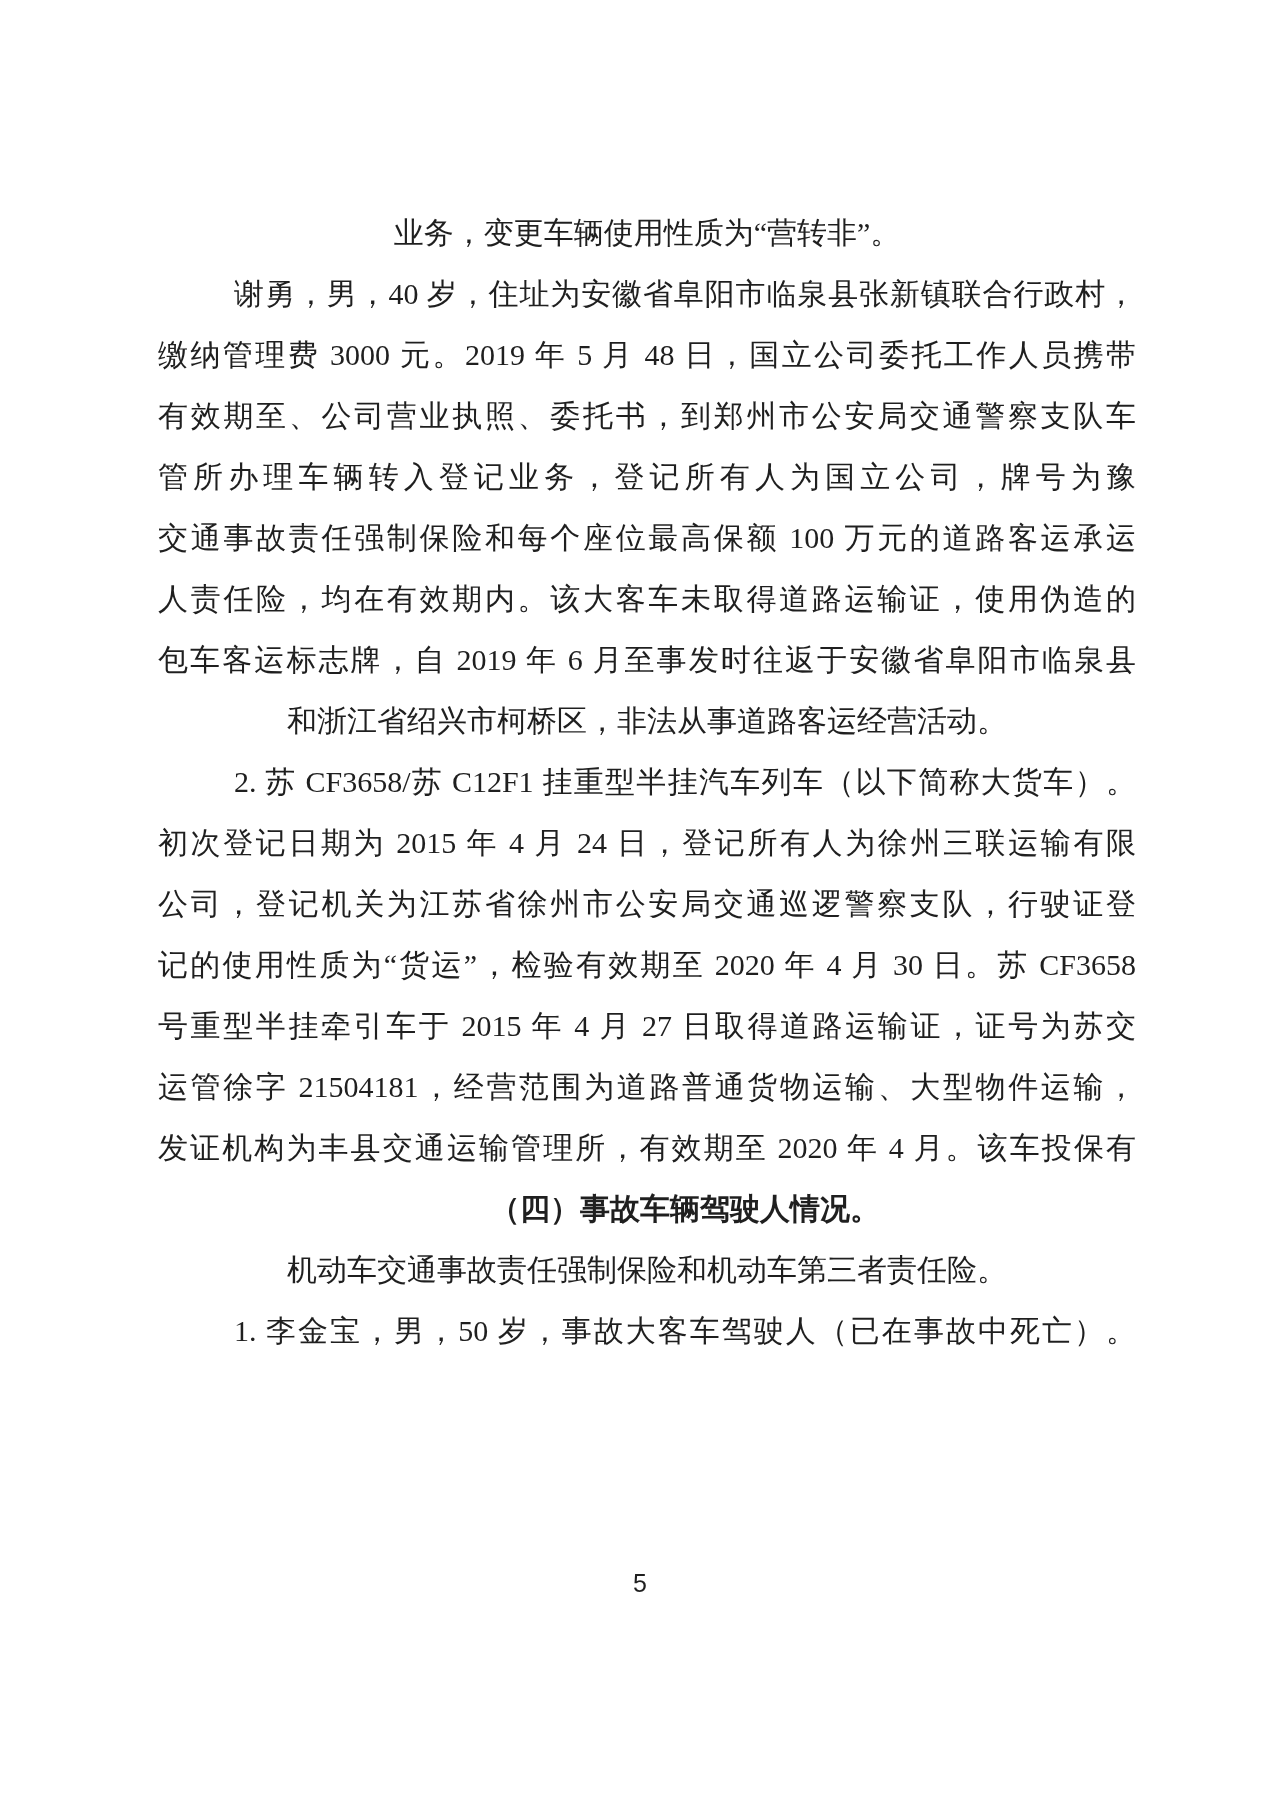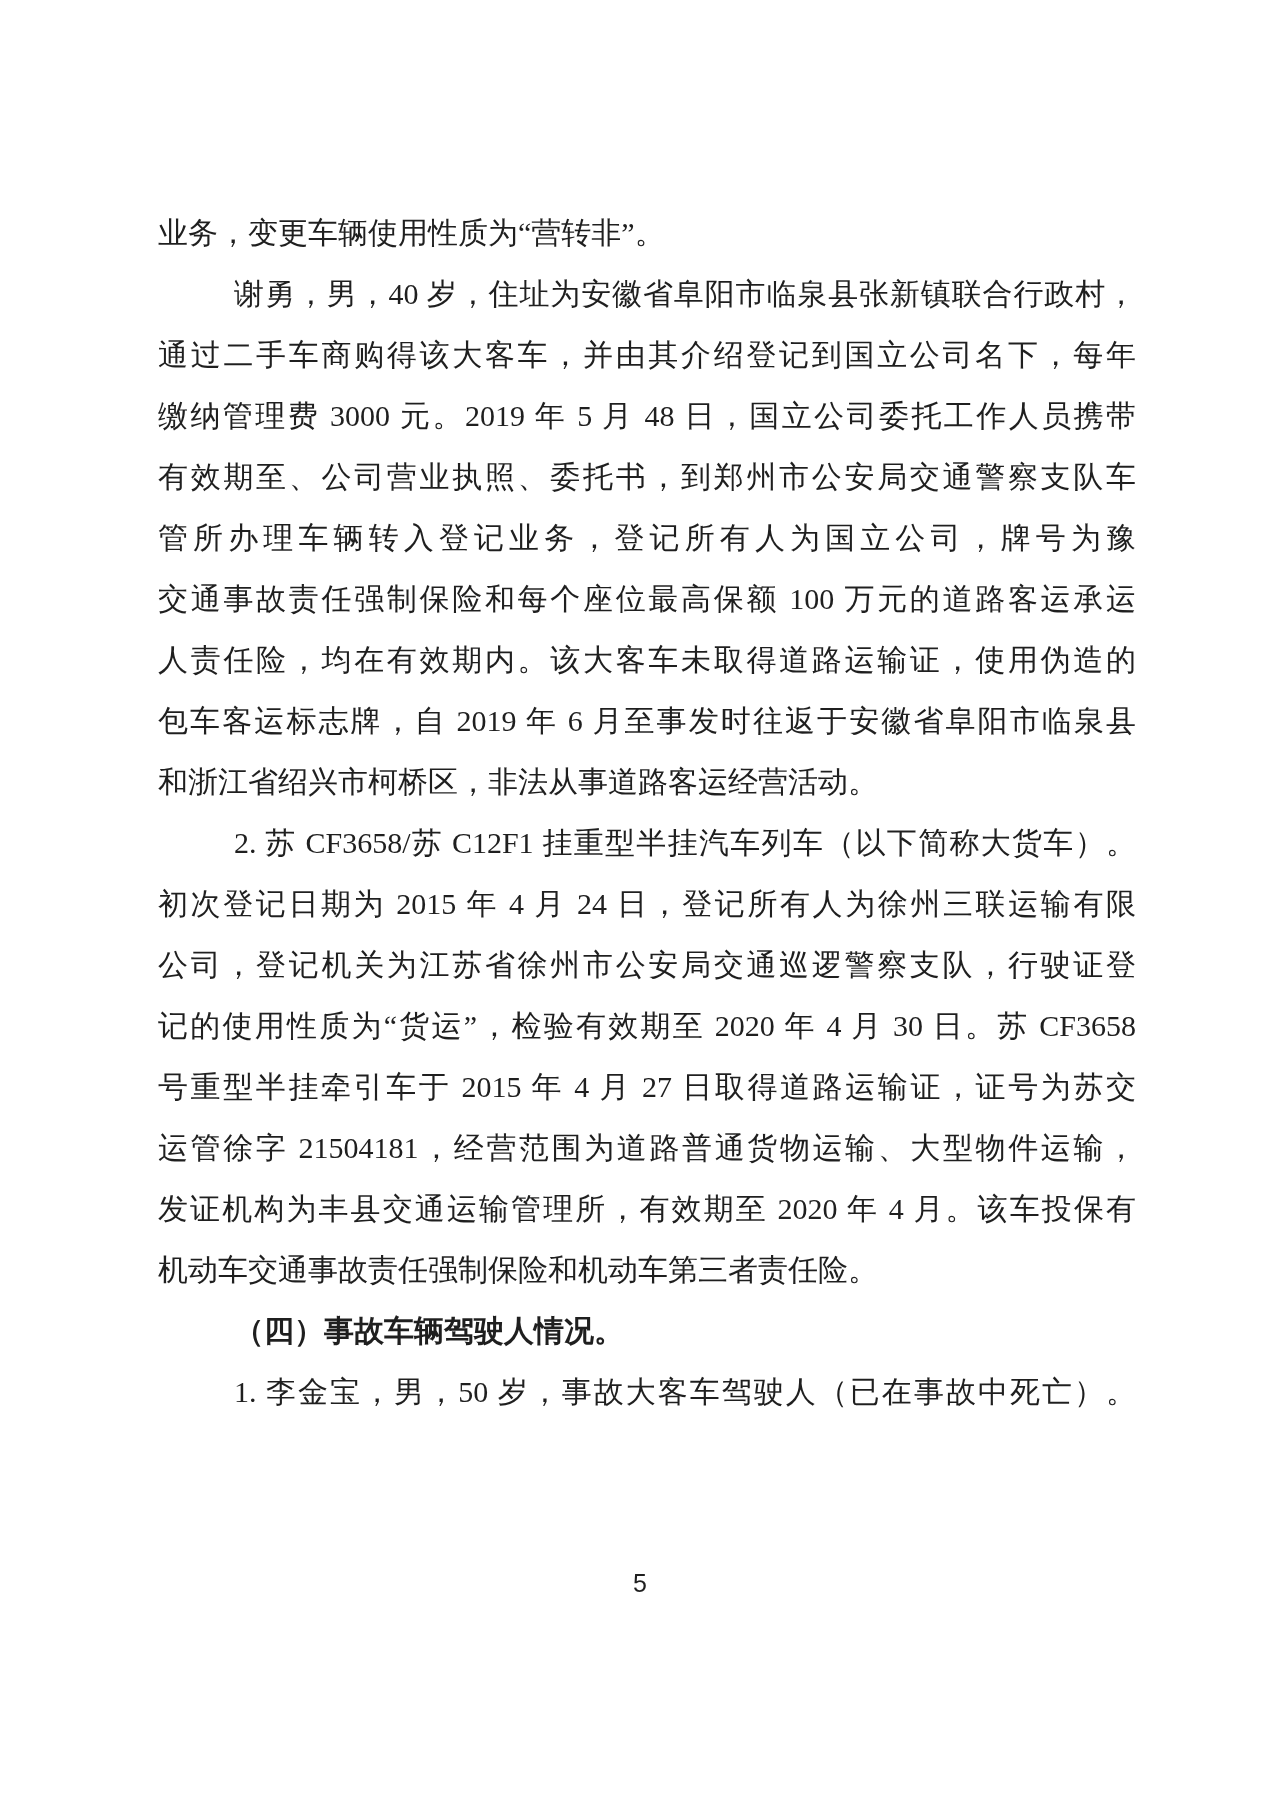--- a/index.html
+++ b/index.html
@@ -22,21 +22,21 @@
     left: 158px;
     top: 202px;
     width: 978px;
     font-size: 30px;
   }
   .text-line {
     height: 61px;
     line-height: 61px;
     overflow: hidden;
     white-space: normal;
-    text-align: left;
+    text-align: center;
   }
   .text-line.justify {
     text-align: justify;
     text-align-last: justify;
     text-justify: inter-character;
   }
   .text-line.indent {
     text-indent: 76px;
   }
   .text-line.bold {
@@ -55,33 +55,32 @@
     font-family: "Liberation Sans", "DejaVu Sans", sans-serif;
   }
 </style>
 </head>
 <body>
 
 <div class="page">
   <div class="text-block">
       <div class="text-line">业务，变更车辆使用性质为“营转非”。</div>
       <div class="text-line justify indent">谢勇，男，40 岁，住址为安徽省阜阳市临泉县张新镇联合行政村，</div>
-      <div class="text-line justify">通过二手车商购得该大客车，并由其介绍登记到国立公司名下，每年</div>
       <div class="text-line justify">缴纳管理费 3000 元。2019 年 5 月 48 日，国立公司委托工作人员携带</div>
       <div class="text-line justify">有效期至、公司营业执照、委托书，到郑州市公安局交通警察支队车</div>
       <div class="text-line justify">管所办理车辆转入登记业务，登记所有人为国立公司，牌号为豫</div>
       <div class="text-line justify">交通事故责任强制保险和每个座位最高保额 100 万元的道路客运承运</div>
       <div class="text-line justify">人责任险，均在有效期内。该大客车未取得道路运输证，使用伪造的</div>
       <div class="text-line justify">包车客运标志牌，自 2019 年 6 月至事发时往返于安徽省阜阳市临泉县</div>
       <div class="text-line">和浙江省绍兴市柯桥区，非法从事道路客运经营活动。</div>
       <div class="text-line justify indent">2. 苏 CF3658/苏 C12F1 挂重型半挂汽车列车（以下简称大货车）。</div>
       <div class="text-line justify">初次登记日期为 2015 年 4 月 24 日，登记所有人为徐州三联运输有限</div>
       <div class="text-line justify">公司，登记机关为江苏省徐州市公安局交通巡逻警察支队，行驶证登</div>
       <div class="text-line justify">记的使用性质为“货运”，检验有效期至 2020 年 4 月 30 日。苏 CF3658</div>
       <div class="text-line justify">号重型半挂牵引车于 2015 年 4 月 27 日取得道路运输证，证号为苏交</div>
       <div class="text-line justify">运管徐字 21504181，经营范围为道路普通货物运输、大型物件运输，</div>
       <div class="text-line justify">发证机构为丰县交通运输管理所，有效期至 2020 年 4 月。该车投保有</div>
+      <div class="text-line indent bold">（四）事故车辆驾驶人情况。</div>
       <div class="text-line">机动车交通事故责任强制保险和机动车第三者责任险。</div>
-      <div class="text-line indent bold">（四）事故车辆驾驶人情况。</div>
       <div class="text-line justify indent">1. 李金宝，男，50 岁，事故大客车驾驶人（已在事故中死亡）。</div>
     </div>
   <div class="page-number">5</div>
 </div>
 
 </body></html>

